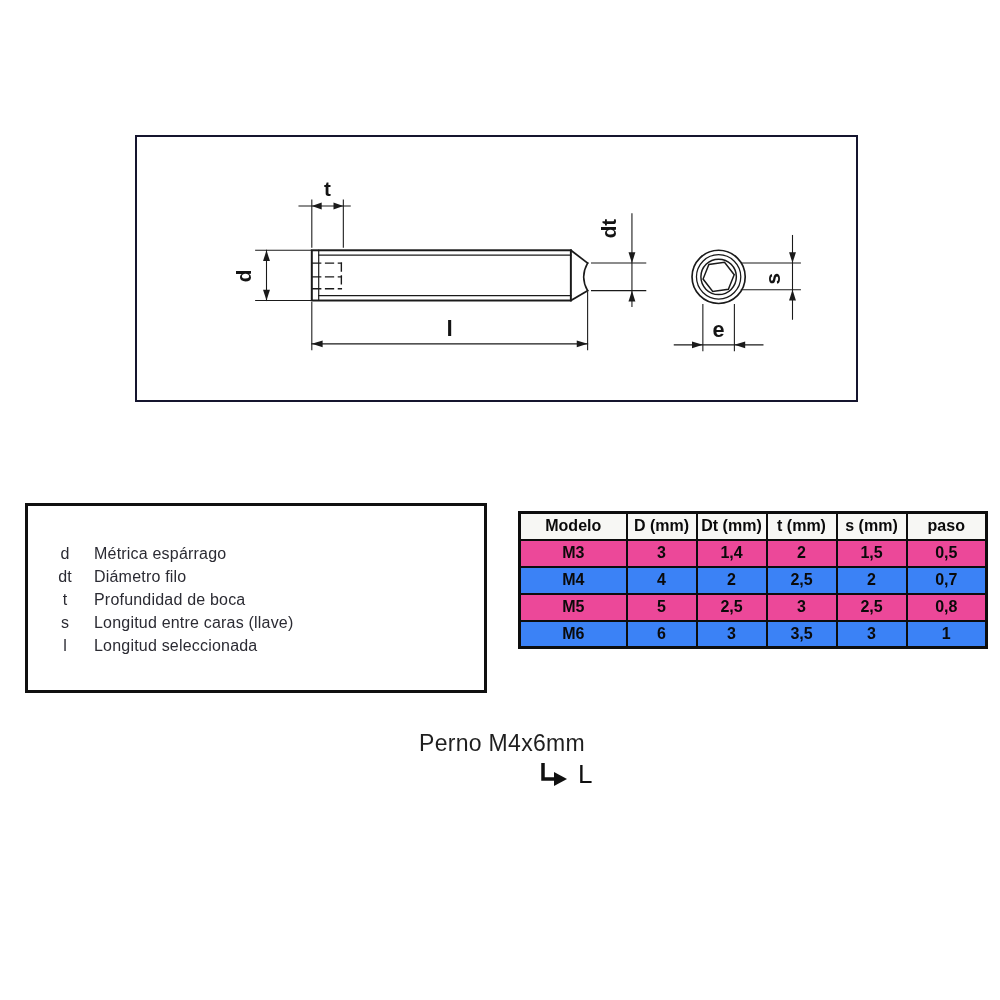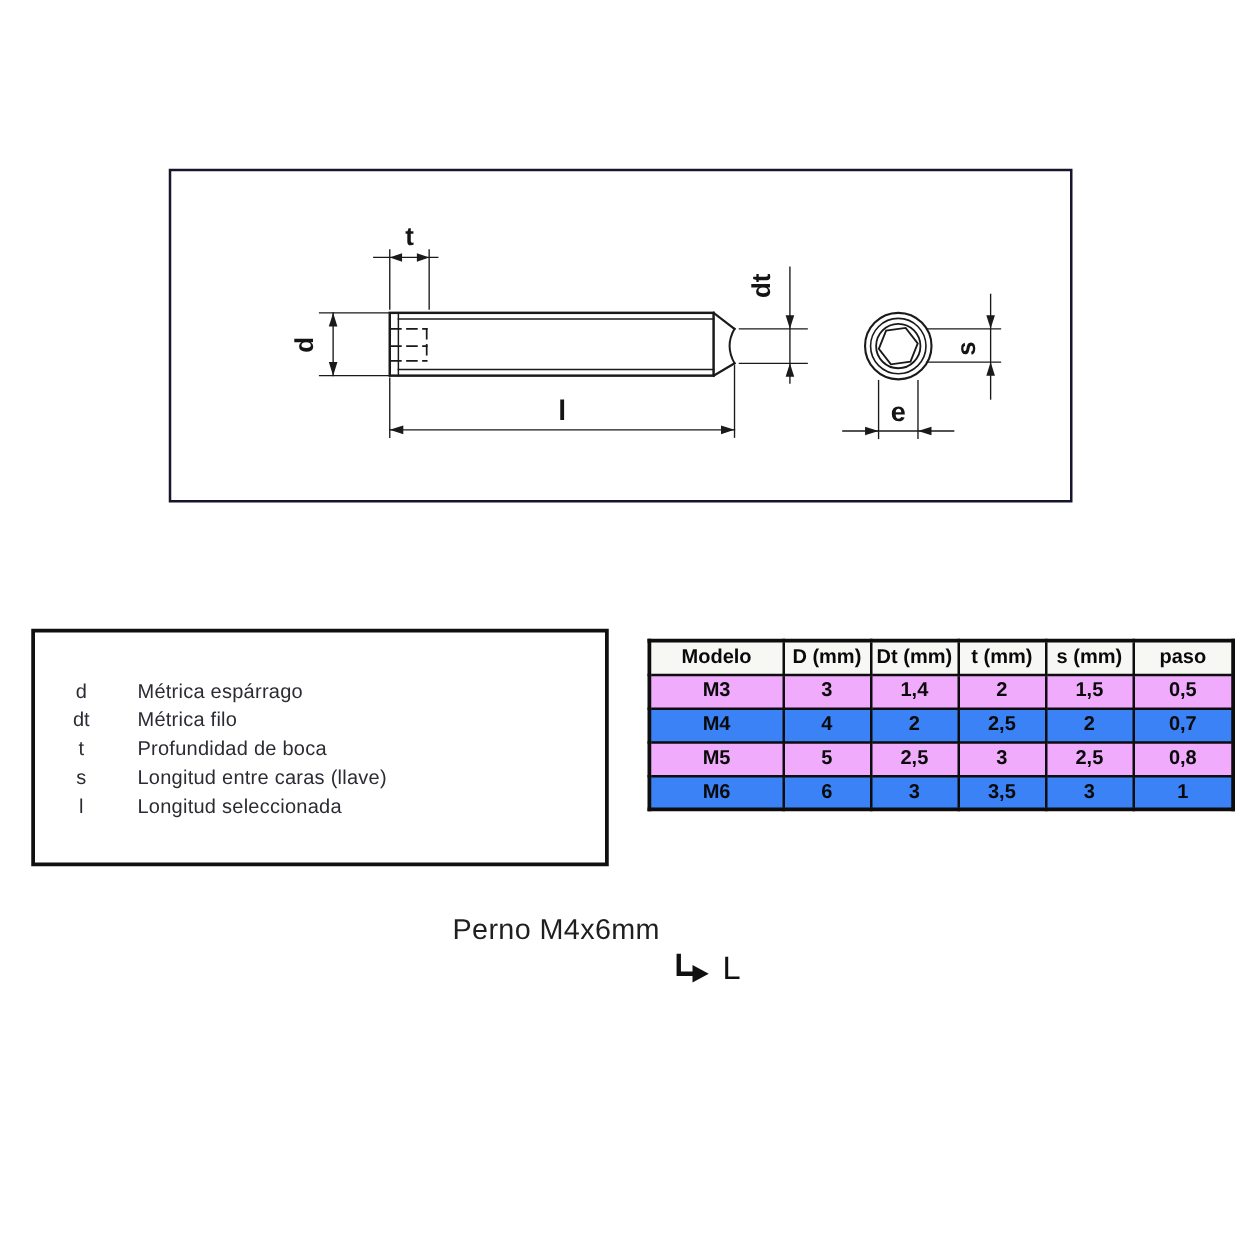--- a/index.html
+++ b/index.html
@@ -20,42 +20,42 @@
     position:absolute;left:25px;top:503px;width:462px;height:190px;
     border:3px solid #101010;background:#ffffff;box-sizing:border-box;
     padding-top:36px;
   }
   .legend-row{display:flex;align-items:baseline;height:23px;line-height:23px;}
   .legend-sym{
     display:inline-block;width:58px;padding-left:8px;text-align:center;
     font-size:16px;color:#2b2b33;
   }
   .legend-desc{
-    display:inline-block;margin-left:16px;font-size:16px;color:#2b2b33;
+    display:inline-block;margin-left:0;font-size:16px;color:#2b2b33;
     letter-spacing:0.2px;
   }
 
   
   .spec-table-wrap{position:absolute;left:518px;top:511px;}
   table.spec{
     border-collapse:collapse;border:3px solid #0d0d0d;
     font-family:"Liberation Sans",sans-serif;
   }
   table.spec th, table.spec td{
     border:2px solid #0d0d0d;text-align:center;vertical-align:middle;
     font-weight:bold;font-size:16px;color:#0a0a0a;height:27px;padding:0 2px;
     box-sizing:border-box;
   }
   table.spec th{background:#f7f7f4;}
-  tr.row-shaded td{background:#f0abfc;}
+  tr.row-shaded td{background:#ec4899;}
   tr.row-light td{background:#3b82f6;}
 
   
   .caption{
-    position:absolute;left:362px;top:730px;width:300px;text-align:left;
+    position:absolute;left:352px;top:730px;width:300px;text-align:center;
     font-size:23px;color:#1f1f1f;letter-spacing:0.3px;
   }
   .caption-arrow-row{
     position:absolute;left:540px;top:760px;display:flex;align-items:flex-start;
   }
   .caption-arrow-row svg{display:block;margin-top:2px;}
   .arrow-letter{font-size:26px;color:#101010;margin-left:4px;line-height:28px;}
 </style>
 </head>
 <body>
@@ -144,21 +144,21 @@
   </svg>
 </div>
 
 <div class="legend-panel">
   <div class="legend-row">
     <span class="legend-sym">d</span>
     <span class="legend-desc">Métrica espárrago</span>
   </div>
   <div class="legend-row">
     <span class="legend-sym">dt</span>
-    <span class="legend-desc">Métrica filo</span>
+    <span class="legend-desc">Diámetro filo</span>
   </div>
   <div class="legend-row">
     <span class="legend-sym">t</span>
     <span class="legend-desc">Profundidad de boca</span>
   </div>
   <div class="legend-row">
     <span class="legend-sym">s</span>
     <span class="legend-desc">Longitud entre caras (llave)</span>
   </div>
   <div class="legend-row">

